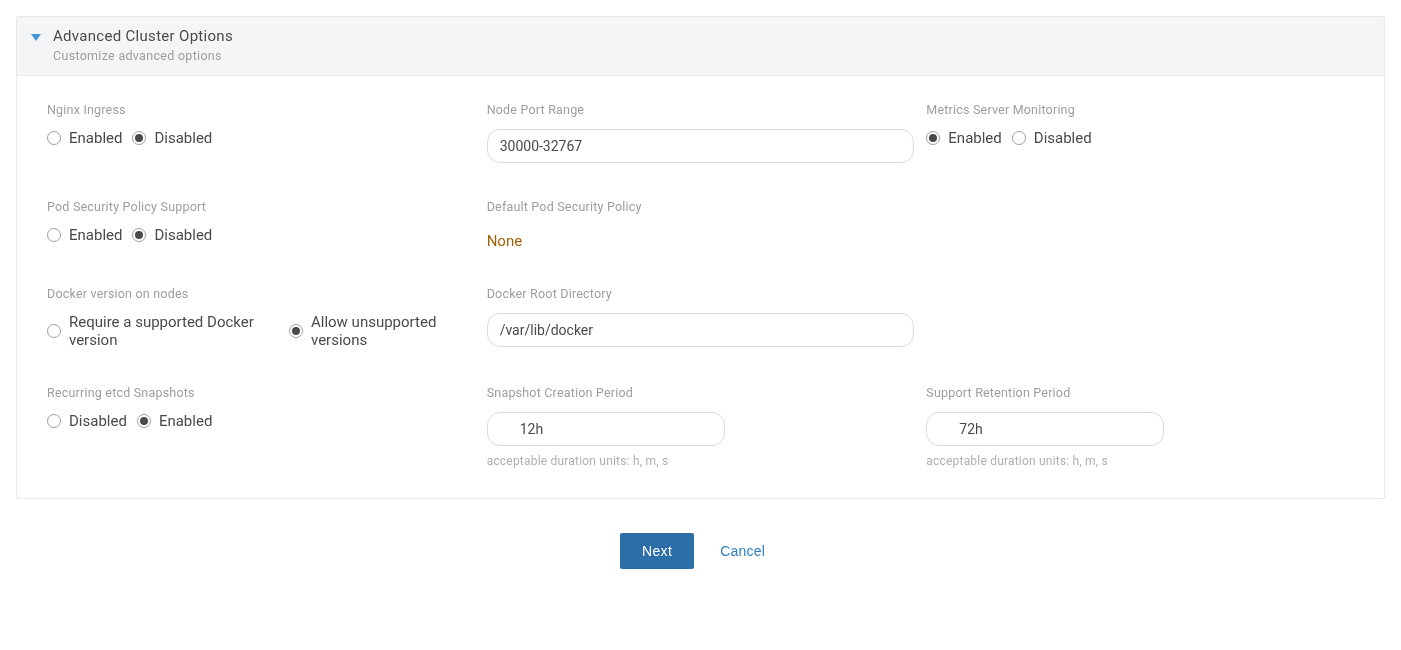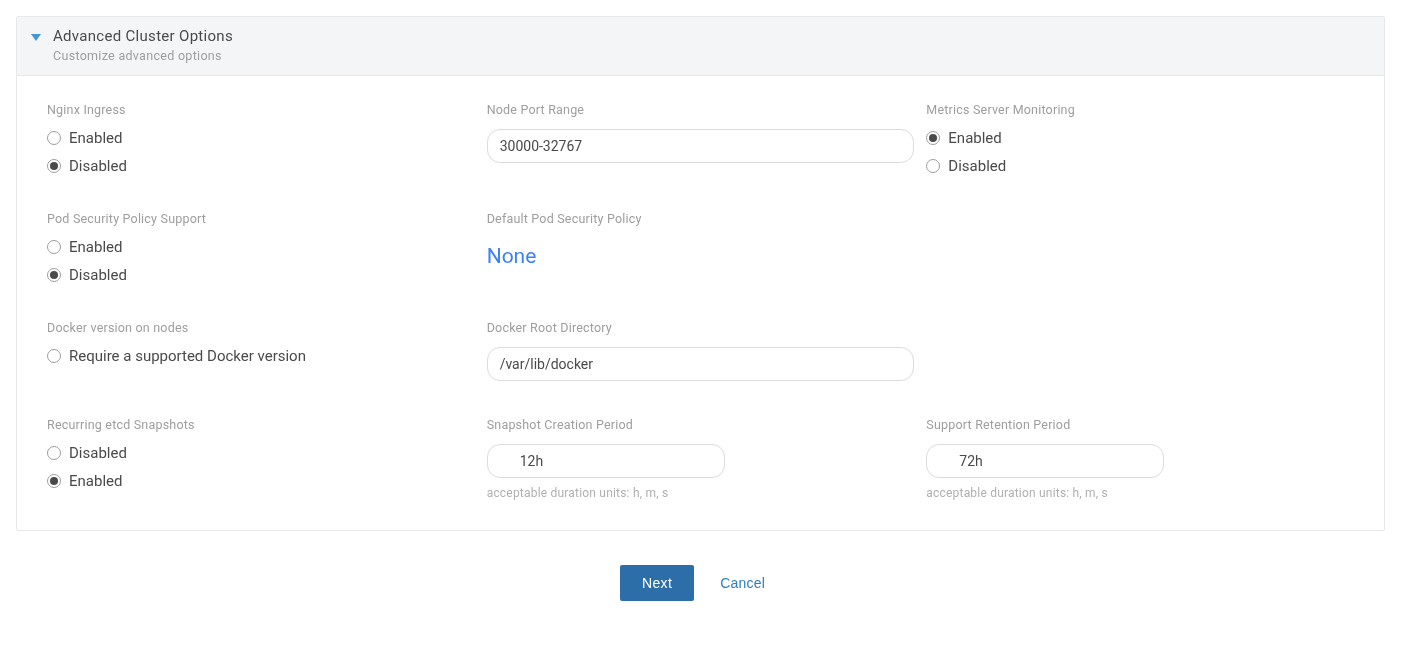--- a/index.html
+++ b/index.html
@@ -54,21 +54,21 @@
   .cell { min-width: 0; }
   .section { margin-bottom: 36px; }
   .section:last-child { margin-bottom: 0; }
   .label {
     font-size: 12.5px;
     color: #9e9e9e;
     letter-spacing: 0.2px;
     margin-bottom: 12px;
     display: block;
   }
-  .radio-group { display: flex; flex-direction: column; gap: 10px; }
+  .radio-group { display: flex; flex-direction: row; gap: 10px; }
   .radio-item {
     display: flex;
     align-items: center;
     gap: 8px;
     font-size: 15px;
     color: #4a4a4a;
     cursor: pointer;
   }
   .radio-circle {
     width: 14px; height: 14px;
@@ -93,22 +93,22 @@
     border: 1px solid #dcdcdc;
     border-radius: 13px;
     padding: 0 12px;
     font-size: 14px;
     color: #4a4a4a;
     background: #fff;
     font-family: inherit;
   }
   .text-input.small { max-width: 238px; padding-left: 32px; }
   .static-value {
-    font-size: 21px;
-    color: #3b82f6;
+    font-size: 15px;
+    color: #a16207;
     padding-top: 6px;
   }
   .help {
     font-size: 12px;
     color: #b0b0b0;
     margin-top: 8px;
     letter-spacing: 0.2px;
   }
   .footer {
     display: flex;
@@ -205,20 +205,24 @@
     </div>
 
     <div class="grid section">
       <div class="cell">
         <span class="label">Docker version on nodes</span>
         <div class="radio-group">
           <label class="radio-item">
             <span class="radio-circle"></span>
             <span>Require a supported Docker version</span>
           </label>
+          <label class="radio-item">
+            <span class="radio-circle checked"></span>
+            <span>Allow unsupported versions</span>
+          </label>
         </div>
       </div>
       <div class="cell">
         <span class="label">Docker Root Directory</span>
         <input class="text-input" value="/var/lib/docker" style="">
       </div>
       <div class="cell"></div>
     </div>
 
     <div class="grid section">

